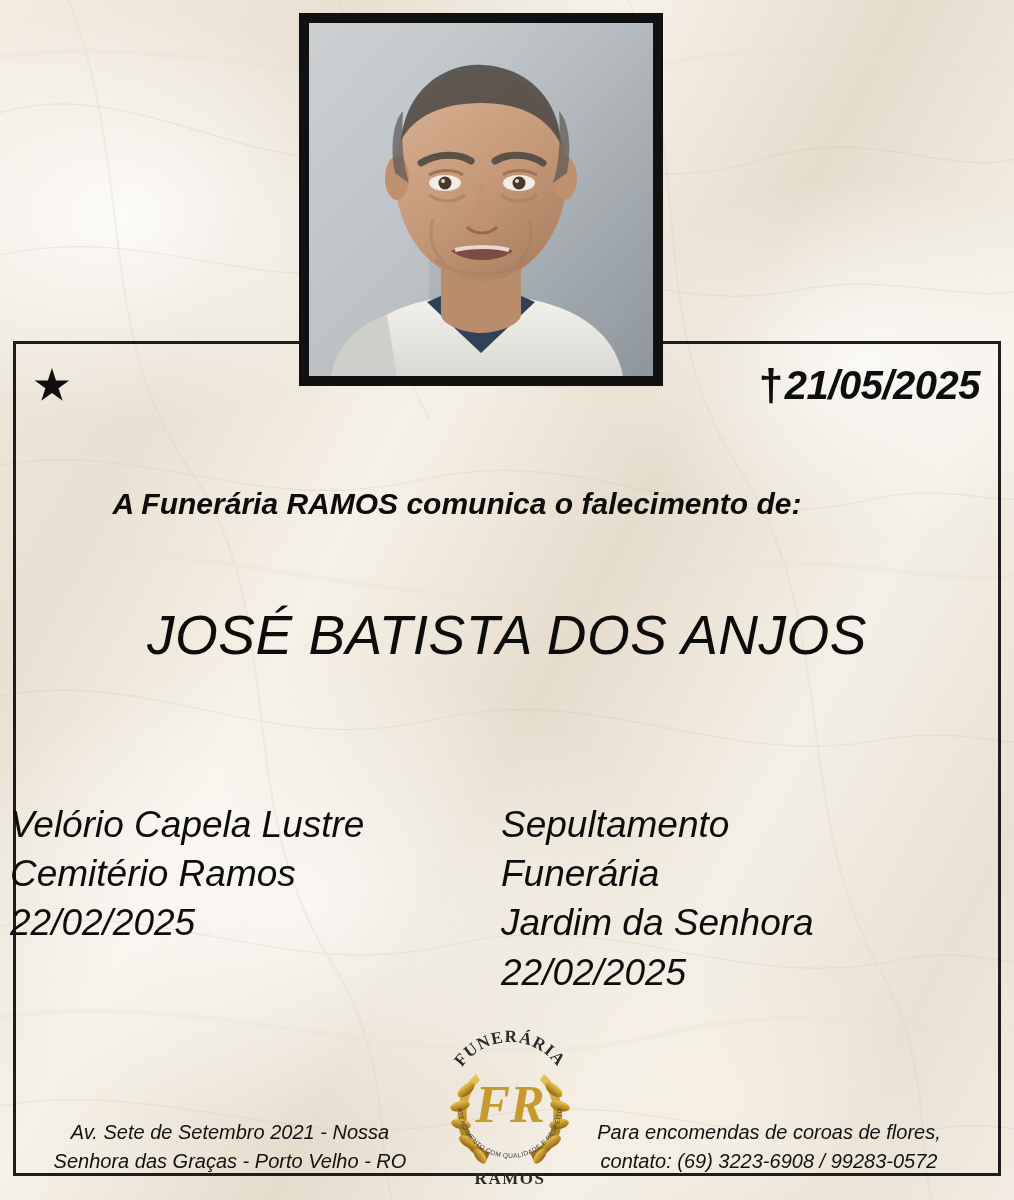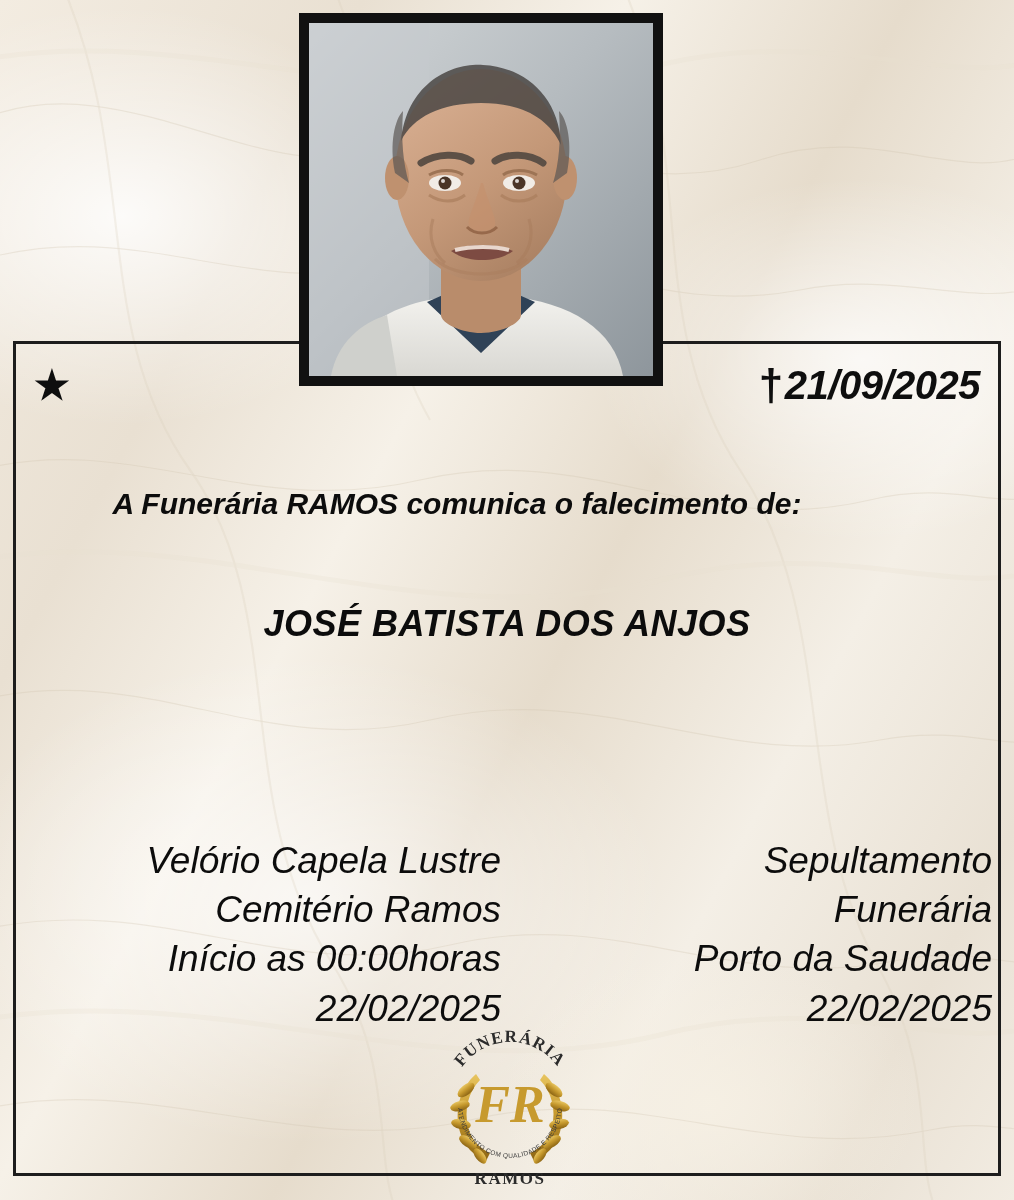--- a/index.html
+++ b/index.html
@@ -110,45 +110,44 @@
     color: #0c0c0c;
     z-index: 6;
   }
 
   .deceased-name {
     position: absolute;
     top: 603px;
     left: 0;
     width: 1014px;
     text-align: center;
-    font-size: 36px;
-    font-weight: 700;
+    font-size: 55px;
+    font-weight: 400;
     font-style: italic;
     color: #0c0c0c;
     letter-spacing: 0.5px;
     z-index: 6;
   }
 
   .columns {
     position: absolute;
     top: 800px;
     left: 0;
     width: 1014px;
     display: flex;
     justify-content: space-between;
     z-index: 6;
   }
   .col {
     width: 500px;
-    text-align: right;
+    text-align: left;
     font-style: italic;
     font-size: 37px;
     line-height: 1.33;
     color: #0c0c0c;
-    margin-top: 36px;
   }
   .col.left { padding-left: 10px; }
   .col.right { padding-right: 22px; }
   .col div { white-space: nowrap; }
 
   .footer {
     position: absolute;
     bottom: 24px;
     left: 0;
     width: 1014px;
@@ -271,39 +270,38 @@
   </div>
 
   <div class="frame-box"></div>
 
   <div class="dates-row">
     <div class="date-item">
       <span class="sym">★</span>
     </div>
     <div class="date-item">
       <span class="sym cross">†</span>
-      <span>21/09/2025</span>
+      <span>21/05/2025</span>
     </div>
   </div>
 
   <div class="announce">A Funerária RAMOS comunica o falecimento de:</div>
 
   <div class="deceased-name">JOSÉ BATISTA DOS ANJOS</div>
 
   <div class="columns">
     <div class="col left">
       <div>Velório Capela Lustre</div>
       <div>Cemitério Ramos</div>
-      <div>Início as 00:00horas</div>
       <div>22/02/2025</div>
     </div>
     <div class="col right">
       <div>Sepultamento</div>
       <div>Funerária</div>
-      <div>Porto da Saudade</div>
+      <div>Jardim da Senhora</div>
       <div>22/02/2025</div>
     </div>
   </div>
 
   <div class="logo">
     <svg width="148" height="178" viewBox="0 0 148 178">
       <defs>
         <linearGradient id="goldG" x1="0" y1="0" x2="0" y2="1">
           <stop offset="0%" stop-color="#e8c560"></stop>
           <stop offset="45%" stop-color="#c79a2e"></stop>
@@ -339,14 +337,24 @@
       <text x="74" y="108" text-anchor="middle" font-family="'Liberation Serif', serif" font-size="52" font-weight="bold" font-style="italic" fill="#c79a2e">FR</text>
 
       <text font-family="'Liberation Sans', sans-serif" font-size="6.5" fill="#3a3a3a" letter-spacing="0.4">
         <textPath href="#arcBot" startOffset="50%" text-anchor="middle">ATENDIMENTO COM QUALIDADE E RESPEITO</textPath>
       </text>
 
       <text x="74" y="170" text-anchor="middle" font-family="'Liberation Serif', serif" font-size="17" font-weight="bold" fill="#2b2b2b" letter-spacing="1.5">RAMOS</text>
     </svg>
   </div>
 
+  <div class="footer">
+    <div class="footer-col left">
+      <div>Av. Sete de Setembro 2021 - Nossa</div>
+      <div>Senhora das Graças - Porto Velho - RO</div>
+    </div>
+    <div class="footer-col right">
+      <div>Para encomendas de coroas de flores,</div>
+      <div>contato: (69) 3223-6908 / 99283-0572</div>
+    </div>
+  </div>
 
 </div>
 
 </body></html>

